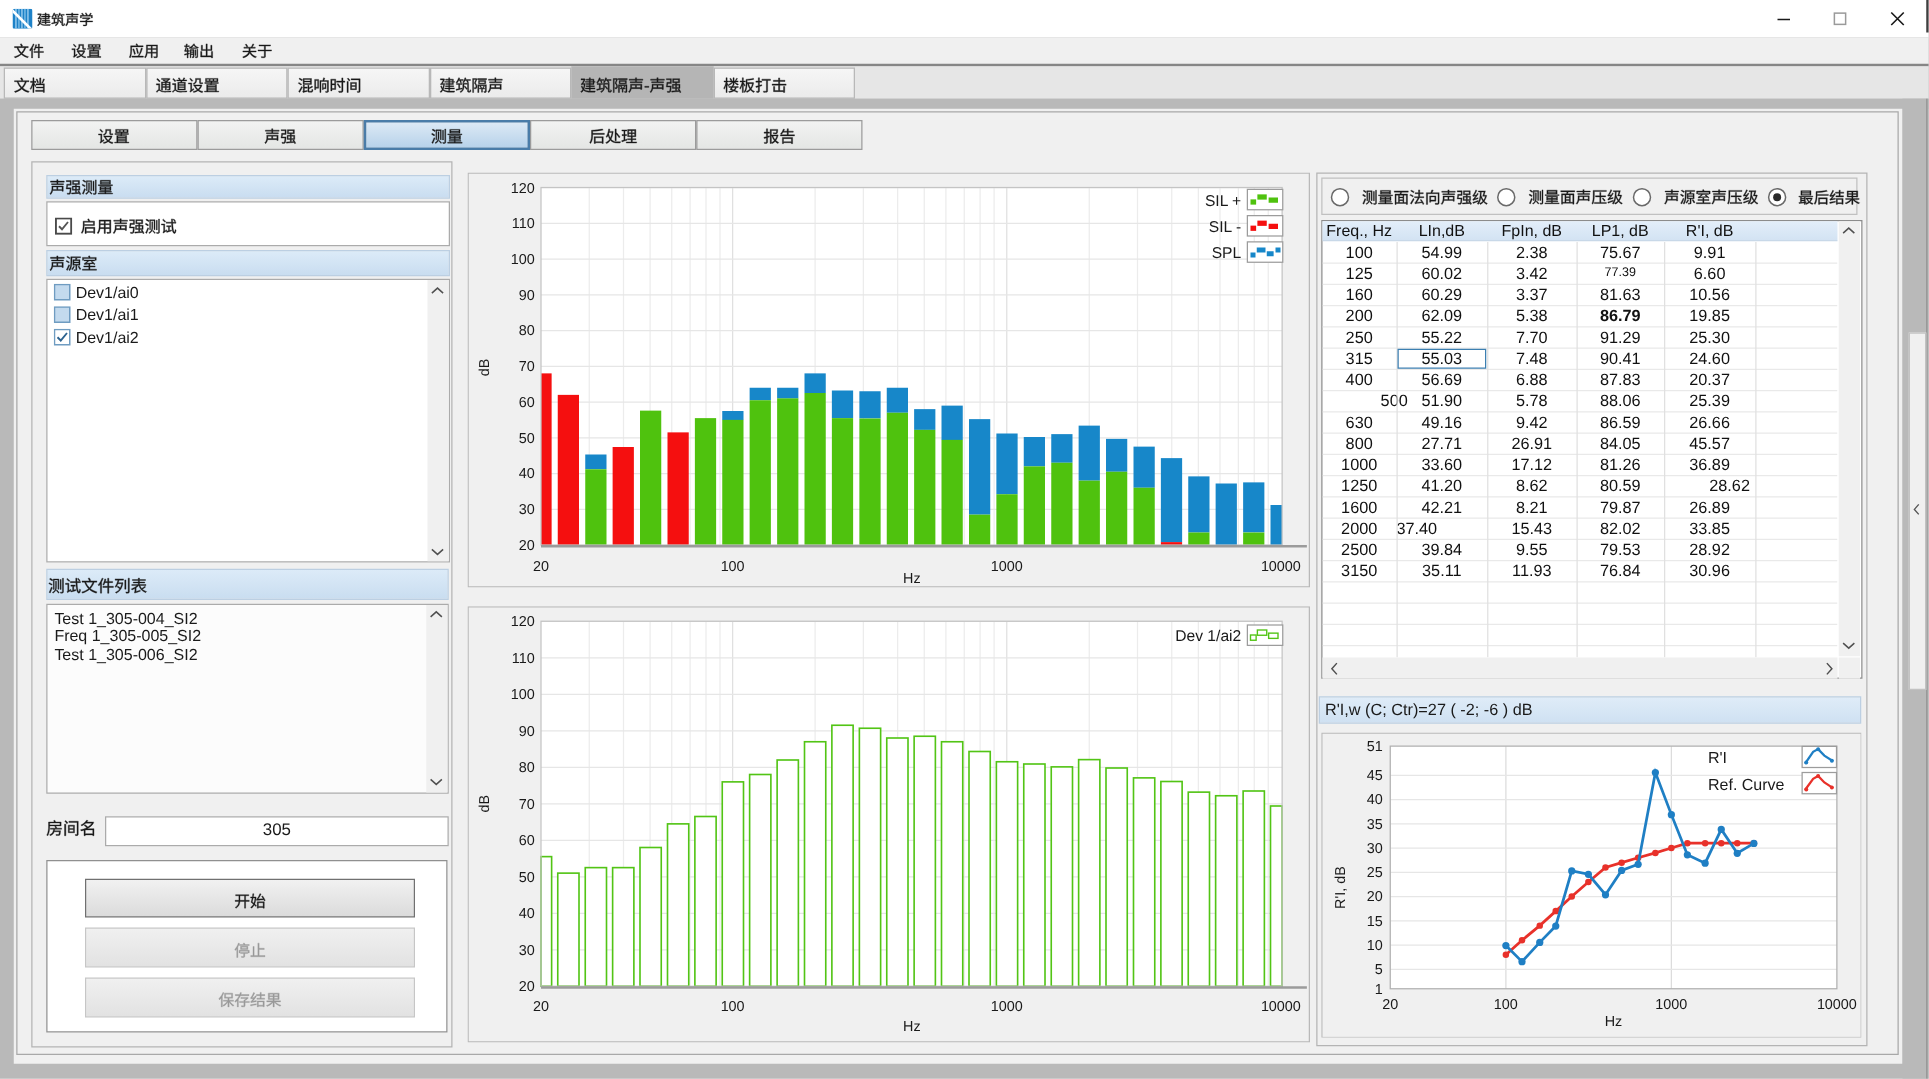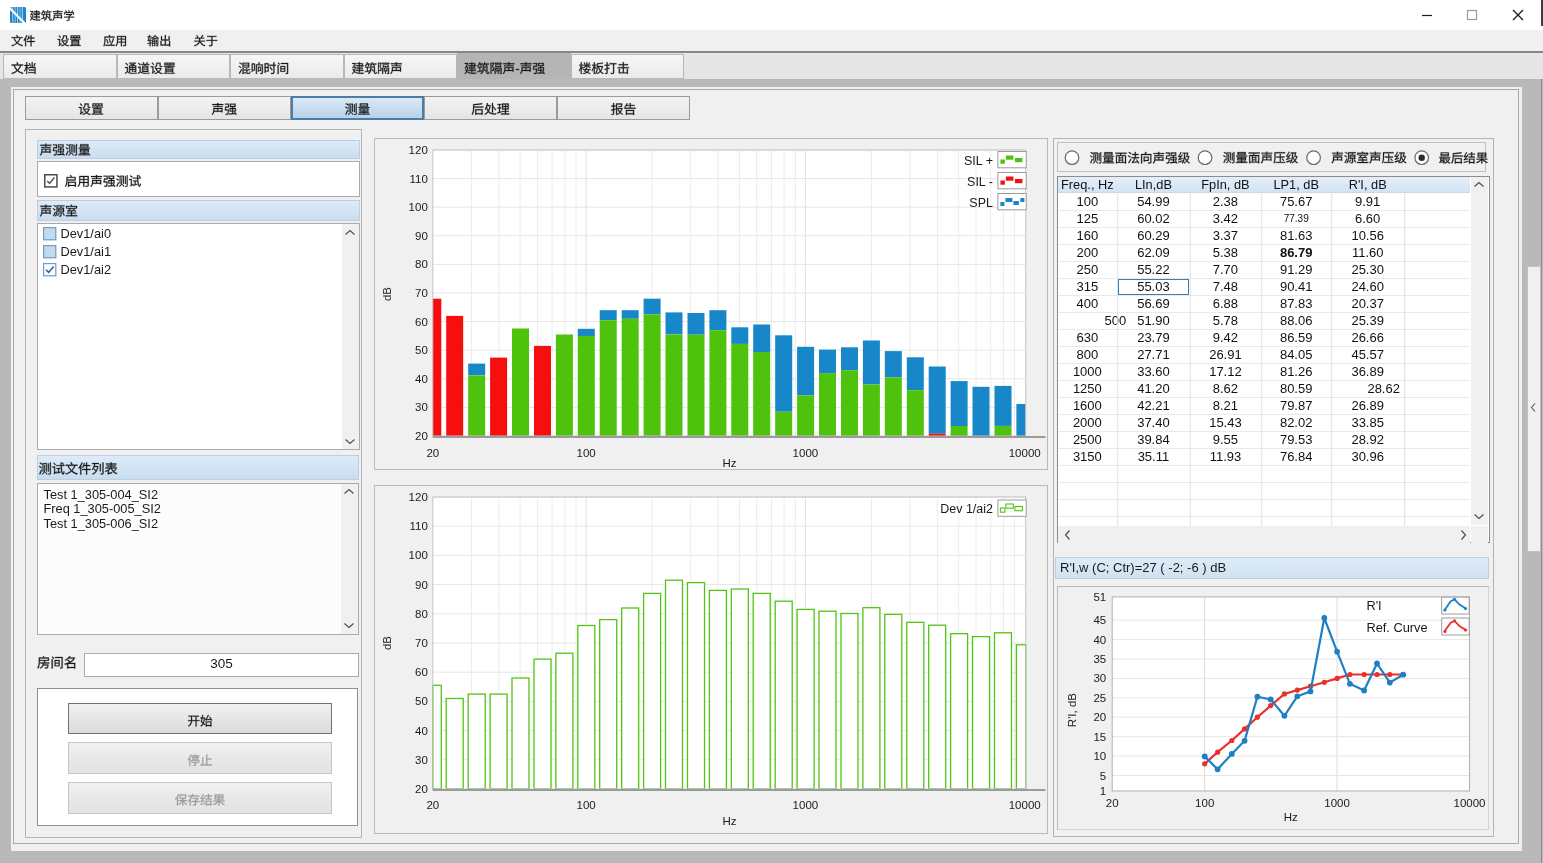--- a/index.html
+++ b/index.html
@@ -330,21 +330,21 @@
     <div style="position:absolute;left:1331.2px;top:211.5px;width:73.0px;height:14px;font-size:13px;color:#111;text-align:center;line-height:14.5px;font-family:'Liberation Sans',sans-serif;">6.60</div>
     <div style="position:absolute;left:1057.5px;top:228.5px;width:59.700000000000045px;height:14px;font-size:13px;color:#111;text-align:center;line-height:14.5px;font-family:'Liberation Sans',sans-serif;">160</div>
     <div style="position:absolute;left:1117.2px;top:228.5px;width:72.5px;height:14px;font-size:13px;color:#111;text-align:center;line-height:14.5px;font-family:'Liberation Sans',sans-serif;">60.29</div>
     <div style="position:absolute;left:1189.7px;top:228.5px;width:71.5px;height:14px;font-size:13px;color:#111;text-align:center;line-height:14.5px;font-family:'Liberation Sans',sans-serif;">3.37</div>
     <div style="position:absolute;left:1261.2px;top:228.5px;width:70.0px;height:14px;font-size:13px;color:#111;text-align:center;line-height:14.5px;font-family:'Liberation Sans',sans-serif;">81.63</div>
     <div style="position:absolute;left:1331.2px;top:228.5px;width:73.0px;height:14px;font-size:13px;color:#111;text-align:center;line-height:14.5px;font-family:'Liberation Sans',sans-serif;">10.56</div>
     <div style="position:absolute;left:1057.5px;top:245.5px;width:59.700000000000045px;height:14px;font-size:13px;color:#111;text-align:center;line-height:14.5px;font-family:'Liberation Sans',sans-serif;">200</div>
     <div style="position:absolute;left:1117.2px;top:245.5px;width:72.5px;height:14px;font-size:13px;color:#111;text-align:center;line-height:14.5px;font-family:'Liberation Sans',sans-serif;">62.09</div>
     <div style="position:absolute;left:1189.7px;top:245.5px;width:71.5px;height:14px;font-size:13px;color:#111;text-align:center;line-height:14.5px;font-family:'Liberation Sans',sans-serif;">5.38</div>
     <div style="position:absolute;left:1261.2px;top:245.5px;width:70.0px;height:14px;font-size:13px;color:#111;text-align:center;line-height:14.5px;font-family:'Liberation Sans',sans-serif;font-weight:bold;">86.79</div>
-    <div style="position:absolute;left:1331.2px;top:245.5px;width:73.0px;height:14px;font-size:13px;color:#111;text-align:center;line-height:14.5px;font-family:'Liberation Sans',sans-serif;">11.60</div>
+    <div style="position:absolute;left:1331.2px;top:245.5px;width:73.0px;height:14px;font-size:13px;color:#111;text-align:center;line-height:14.5px;font-family:'Liberation Sans',sans-serif;">19.85</div>
     <div style="position:absolute;left:1057.5px;top:262.5px;width:59.700000000000045px;height:14px;font-size:13px;color:#111;text-align:center;line-height:14.5px;font-family:'Liberation Sans',sans-serif;">250</div>
     <div style="position:absolute;left:1117.2px;top:262.5px;width:72.5px;height:14px;font-size:13px;color:#111;text-align:center;line-height:14.5px;font-family:'Liberation Sans',sans-serif;">55.22</div>
     <div style="position:absolute;left:1189.7px;top:262.5px;width:71.5px;height:14px;font-size:13px;color:#111;text-align:center;line-height:14.5px;font-family:'Liberation Sans',sans-serif;">7.70</div>
     <div style="position:absolute;left:1261.2px;top:262.5px;width:70.0px;height:14px;font-size:13px;color:#111;text-align:center;line-height:14.5px;font-family:'Liberation Sans',sans-serif;">91.29</div>
     <div style="position:absolute;left:1331.2px;top:262.5px;width:73.0px;height:14px;font-size:13px;color:#111;text-align:center;line-height:14.5px;font-family:'Liberation Sans',sans-serif;">25.30</div>
     <div style="position:absolute;left:1057.5px;top:279.5px;width:59.700000000000045px;height:14px;font-size:13px;color:#111;text-align:center;line-height:14.5px;font-family:'Liberation Sans',sans-serif;">315</div>
     <div style="position:absolute;left:1117.2px;top:279.5px;width:72.5px;height:14px;font-size:13px;color:#111;text-align:center;line-height:14.5px;font-family:'Liberation Sans',sans-serif;">55.03</div>
     <div style="position:absolute;left:1189.7px;top:279.5px;width:71.5px;height:14px;font-size:13px;color:#111;text-align:center;line-height:14.5px;font-family:'Liberation Sans',sans-serif;">7.48</div>
     <div style="position:absolute;left:1261.2px;top:279.5px;width:70.0px;height:14px;font-size:13px;color:#111;text-align:center;line-height:14.5px;font-family:'Liberation Sans',sans-serif;">90.41</div>
     <div style="position:absolute;left:1331.2px;top:279.5px;width:73.0px;height:14px;font-size:13px;color:#111;text-align:center;line-height:14.5px;font-family:'Liberation Sans',sans-serif;">24.60</div>
@@ -352,21 +352,21 @@
     <div style="position:absolute;left:1117.2px;top:296.5px;width:72.5px;height:14px;font-size:13px;color:#111;text-align:center;line-height:14.5px;font-family:'Liberation Sans',sans-serif;">56.69</div>
     <div style="position:absolute;left:1189.7px;top:296.5px;width:71.5px;height:14px;font-size:13px;color:#111;text-align:center;line-height:14.5px;font-family:'Liberation Sans',sans-serif;">6.88</div>
     <div style="position:absolute;left:1261.2px;top:296.5px;width:70.0px;height:14px;font-size:13px;color:#111;text-align:center;line-height:14.5px;font-family:'Liberation Sans',sans-serif;">87.83</div>
     <div style="position:absolute;left:1331.2px;top:296.5px;width:73.0px;height:14px;font-size:13px;color:#111;text-align:center;line-height:14.5px;font-family:'Liberation Sans',sans-serif;">20.37</div>
     <div style="position:absolute;left:1057.5px;top:313.5px;width:59.700000000000045px;height:14px;font-size:13px;color:#111;text-align:center;line-height:14.5px;font-family:'Liberation Sans',sans-serif;padding-left:28px;">500</div>
     <div style="position:absolute;left:1117.2px;top:313.5px;width:72.5px;height:14px;font-size:13px;color:#111;text-align:center;line-height:14.5px;font-family:'Liberation Sans',sans-serif;">51.90</div>
     <div style="position:absolute;left:1189.7px;top:313.5px;width:71.5px;height:14px;font-size:13px;color:#111;text-align:center;line-height:14.5px;font-family:'Liberation Sans',sans-serif;">5.78</div>
     <div style="position:absolute;left:1261.2px;top:313.5px;width:70.0px;height:14px;font-size:13px;color:#111;text-align:center;line-height:14.5px;font-family:'Liberation Sans',sans-serif;">88.06</div>
     <div style="position:absolute;left:1331.2px;top:313.5px;width:73.0px;height:14px;font-size:13px;color:#111;text-align:center;line-height:14.5px;font-family:'Liberation Sans',sans-serif;">25.39</div>
     <div style="position:absolute;left:1057.5px;top:330.5px;width:59.700000000000045px;height:14px;font-size:13px;color:#111;text-align:center;line-height:14.5px;font-family:'Liberation Sans',sans-serif;">630</div>
-    <div style="position:absolute;left:1117.2px;top:330.5px;width:72.5px;height:14px;font-size:13px;color:#111;text-align:center;line-height:14.5px;font-family:'Liberation Sans',sans-serif;">23.79</div>
+    <div style="position:absolute;left:1117.2px;top:330.5px;width:72.5px;height:14px;font-size:13px;color:#111;text-align:center;line-height:14.5px;font-family:'Liberation Sans',sans-serif;">49.16</div>
     <div style="position:absolute;left:1189.7px;top:330.5px;width:71.5px;height:14px;font-size:13px;color:#111;text-align:center;line-height:14.5px;font-family:'Liberation Sans',sans-serif;">9.42</div>
     <div style="position:absolute;left:1261.2px;top:330.5px;width:70.0px;height:14px;font-size:13px;color:#111;text-align:center;line-height:14.5px;font-family:'Liberation Sans',sans-serif;">86.59</div>
     <div style="position:absolute;left:1331.2px;top:330.5px;width:73.0px;height:14px;font-size:13px;color:#111;text-align:center;line-height:14.5px;font-family:'Liberation Sans',sans-serif;">26.66</div>
     <div style="position:absolute;left:1057.5px;top:347.5px;width:59.700000000000045px;height:14px;font-size:13px;color:#111;text-align:center;line-height:14.5px;font-family:'Liberation Sans',sans-serif;">800</div>
     <div style="position:absolute;left:1117.2px;top:347.5px;width:72.5px;height:14px;font-size:13px;color:#111;text-align:center;line-height:14.5px;font-family:'Liberation Sans',sans-serif;">27.71</div>
     <div style="position:absolute;left:1189.7px;top:347.5px;width:71.5px;height:14px;font-size:13px;color:#111;text-align:center;line-height:14.5px;font-family:'Liberation Sans',sans-serif;">26.91</div>
     <div style="position:absolute;left:1261.2px;top:347.5px;width:70.0px;height:14px;font-size:13px;color:#111;text-align:center;line-height:14.5px;font-family:'Liberation Sans',sans-serif;">84.05</div>
     <div style="position:absolute;left:1331.2px;top:347.5px;width:73.0px;height:14px;font-size:13px;color:#111;text-align:center;line-height:14.5px;font-family:'Liberation Sans',sans-serif;">45.57</div>
     <div style="position:absolute;left:1057.5px;top:364.5px;width:59.700000000000045px;height:14px;font-size:13px;color:#111;text-align:center;line-height:14.5px;font-family:'Liberation Sans',sans-serif;">1000</div>
     <div style="position:absolute;left:1117.2px;top:364.5px;width:72.5px;height:14px;font-size:13px;color:#111;text-align:center;line-height:14.5px;font-family:'Liberation Sans',sans-serif;">33.60</div>
@@ -377,21 +377,21 @@
     <div style="position:absolute;left:1117.2px;top:381.5px;width:72.5px;height:14px;font-size:13px;color:#111;text-align:center;line-height:14.5px;font-family:'Liberation Sans',sans-serif;">41.20</div>
     <div style="position:absolute;left:1189.7px;top:381.5px;width:71.5px;height:14px;font-size:13px;color:#111;text-align:center;line-height:14.5px;font-family:'Liberation Sans',sans-serif;">8.62</div>
     <div style="position:absolute;left:1261.2px;top:381.5px;width:70.0px;height:14px;font-size:13px;color:#111;text-align:center;line-height:14.5px;font-family:'Liberation Sans',sans-serif;">80.59</div>
     <div style="position:absolute;left:1331.2px;top:381.5px;width:73.0px;height:14px;font-size:13px;color:#111;text-align:center;line-height:14.5px;font-family:'Liberation Sans',sans-serif;padding-left:16px;">28.62</div>
     <div style="position:absolute;left:1057.5px;top:398.5px;width:59.700000000000045px;height:14px;font-size:13px;color:#111;text-align:center;line-height:14.5px;font-family:'Liberation Sans',sans-serif;">1600</div>
     <div style="position:absolute;left:1117.2px;top:398.5px;width:72.5px;height:14px;font-size:13px;color:#111;text-align:center;line-height:14.5px;font-family:'Liberation Sans',sans-serif;">42.21</div>
     <div style="position:absolute;left:1189.7px;top:398.5px;width:71.5px;height:14px;font-size:13px;color:#111;text-align:center;line-height:14.5px;font-family:'Liberation Sans',sans-serif;">8.21</div>
     <div style="position:absolute;left:1261.2px;top:398.5px;width:70.0px;height:14px;font-size:13px;color:#111;text-align:center;line-height:14.5px;font-family:'Liberation Sans',sans-serif;">79.87</div>
     <div style="position:absolute;left:1331.2px;top:398.5px;width:73.0px;height:14px;font-size:13px;color:#111;text-align:center;line-height:14.5px;font-family:'Liberation Sans',sans-serif;">26.89</div>
     <div style="position:absolute;left:1057.5px;top:415.5px;width:59.700000000000045px;height:14px;font-size:13px;color:#111;text-align:center;line-height:14.5px;font-family:'Liberation Sans',sans-serif;">2000</div>
-    <div style="position:absolute;left:1117.2px;top:415.5px;width:72.5px;height:14px;font-size:13px;color:#111;text-align:center;line-height:14.5px;font-family:'Liberation Sans',sans-serif;">37.40</div>
+    <div style="position:absolute;left:1117.2px;top:415.5px;width:72.5px;height:14px;font-size:13px;color:#111;text-align:left;line-height:14.5px;font-family:'Liberation Sans',sans-serif;">37.40</div>
     <div style="position:absolute;left:1189.7px;top:415.5px;width:71.5px;height:14px;font-size:13px;color:#111;text-align:center;line-height:14.5px;font-family:'Liberation Sans',sans-serif;">15.43</div>
     <div style="position:absolute;left:1261.2px;top:415.5px;width:70.0px;height:14px;font-size:13px;color:#111;text-align:center;line-height:14.5px;font-family:'Liberation Sans',sans-serif;">82.02</div>
     <div style="position:absolute;left:1331.2px;top:415.5px;width:73.0px;height:14px;font-size:13px;color:#111;text-align:center;line-height:14.5px;font-family:'Liberation Sans',sans-serif;">33.85</div>
     <div style="position:absolute;left:1057.5px;top:432.5px;width:59.700000000000045px;height:14px;font-size:13px;color:#111;text-align:center;line-height:14.5px;font-family:'Liberation Sans',sans-serif;">2500</div>
     <div style="position:absolute;left:1117.2px;top:432.5px;width:72.5px;height:14px;font-size:13px;color:#111;text-align:center;line-height:14.5px;font-family:'Liberation Sans',sans-serif;">39.84</div>
     <div style="position:absolute;left:1189.7px;top:432.5px;width:71.5px;height:14px;font-size:13px;color:#111;text-align:center;line-height:14.5px;font-family:'Liberation Sans',sans-serif;">9.55</div>
     <div style="position:absolute;left:1261.2px;top:432.5px;width:70.0px;height:14px;font-size:13px;color:#111;text-align:center;line-height:14.5px;font-family:'Liberation Sans',sans-serif;">79.53</div>
     <div style="position:absolute;left:1331.2px;top:432.5px;width:73.0px;height:14px;font-size:13px;color:#111;text-align:center;line-height:14.5px;font-family:'Liberation Sans',sans-serif;">28.92</div>
     <div style="position:absolute;left:1057.5px;top:449.5px;width:59.700000000000045px;height:14px;font-size:13px;color:#111;text-align:center;line-height:14.5px;font-family:'Liberation Sans',sans-serif;">3150</div>
     <div style="position:absolute;left:1117.2px;top:449.5px;width:72.5px;height:14px;font-size:13px;color:#111;text-align:center;line-height:14.5px;font-family:'Liberation Sans',sans-serif;">35.11</div>

